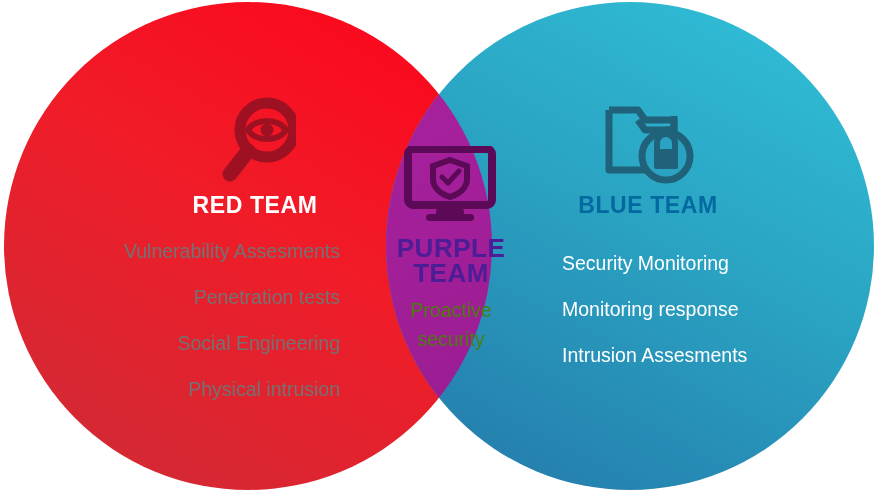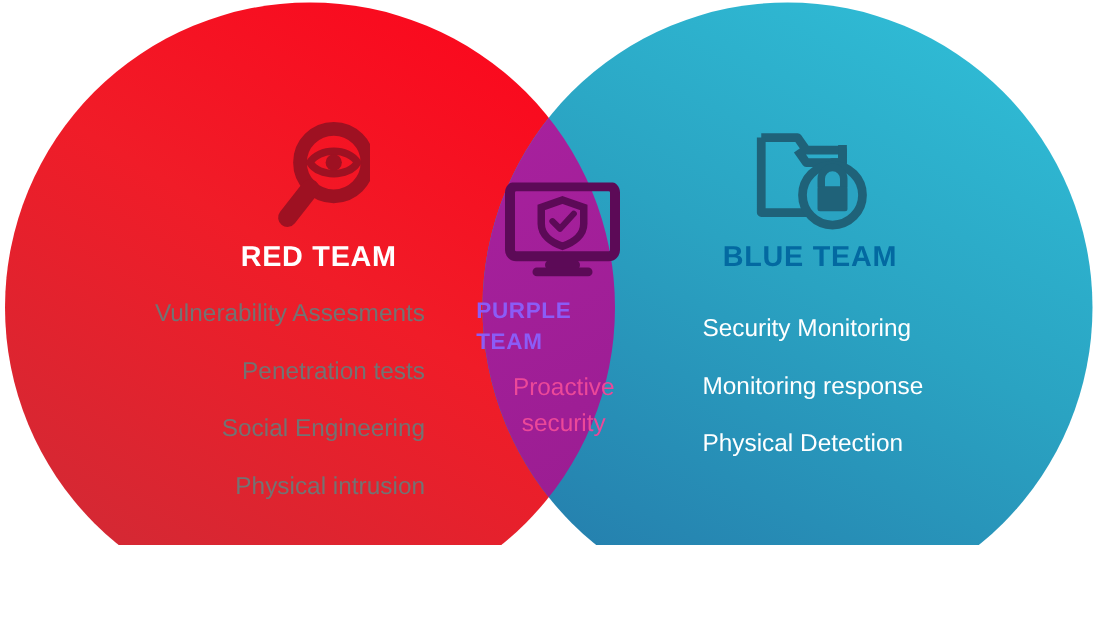--- a/index.html
+++ b/index.html
@@ -7,21 +7,21 @@
     padding: 0;
     background: #ffffff;
   }
   body {
     font-family: "Liberation Sans", sans-serif;
     -webkit-font-smoothing: antialiased;
   }
   #stage {
     position: relative;
     width: 884px;
-    height: 436px;
+    height: 504px;
     overflow: hidden;
     background: #ffffff;
   }
   #venn-svg {
     position: absolute;
     left: 0;
     top: 0;
     width: 884px;
     height: 504px;
   }
@@ -86,33 +86,34 @@
     white-space: nowrap;
   }
   .blue-list .item { display: block; }
 
   
   .purple-title {
     position: absolute;
     left: 381px;
     top: 236px;
     width: 140px;
-    color: #8b5cf6;
-    font-size: 18px;
+    text-align: center;
+    color: #4c1d95;
+    font-size: 26px;
     font-weight: bold;
     letter-spacing: 0.5px;
     line-height: 25px;
   }
   .purple-sub {
     position: absolute;
     left: 381px;
     top: 296px;
     width: 140px;
     text-align: center;
-    color: #ec4899;
+    color: #4d7c0f;
     font-size: 19.5px;
     line-height: 29px;
   }
   .purple-title .line, .purple-sub .line { display: block; }
 
   
   .icon-wrap { position: absolute; }
   #icon-red  { left: 218px; top: 96px;  width: 78px;  height: 94px; }
   #icon-purple { left: 400px; top: 146px; width: 100px; height: 76px; }
   #icon-blue { left: 604px; top: 98px;  width: 90px;  height: 88px; }
@@ -198,17 +199,17 @@
     </div>
     <div class="purple-sub">
       <span class="line">Proactive</span>
       <span class="line">security</span>
     </div>
 
     <div class="blue-title">BLUE TEAM</div>
     <div class="blue-list">
       <span class="item">Security Monitoring</span>
       <span class="item">Monitoring response</span>
-      <span class="item">Physical Detection</span>
+      <span class="item">Intrusion Assesments</span>
     </div>
 
   </div>
 </div>
 
 </body></html>

